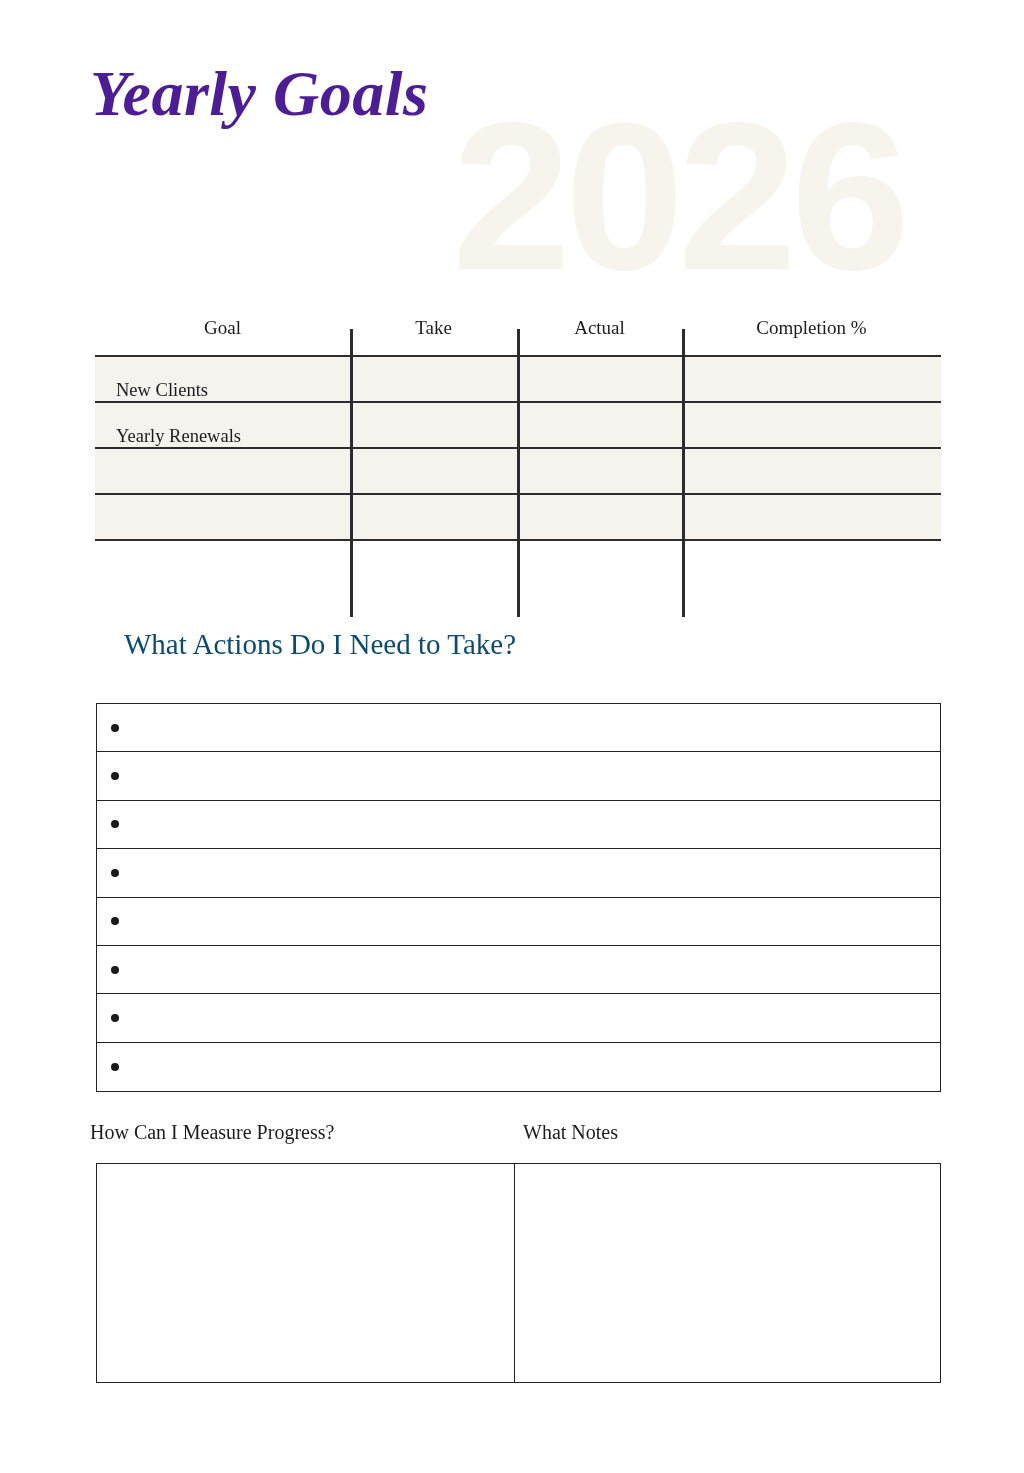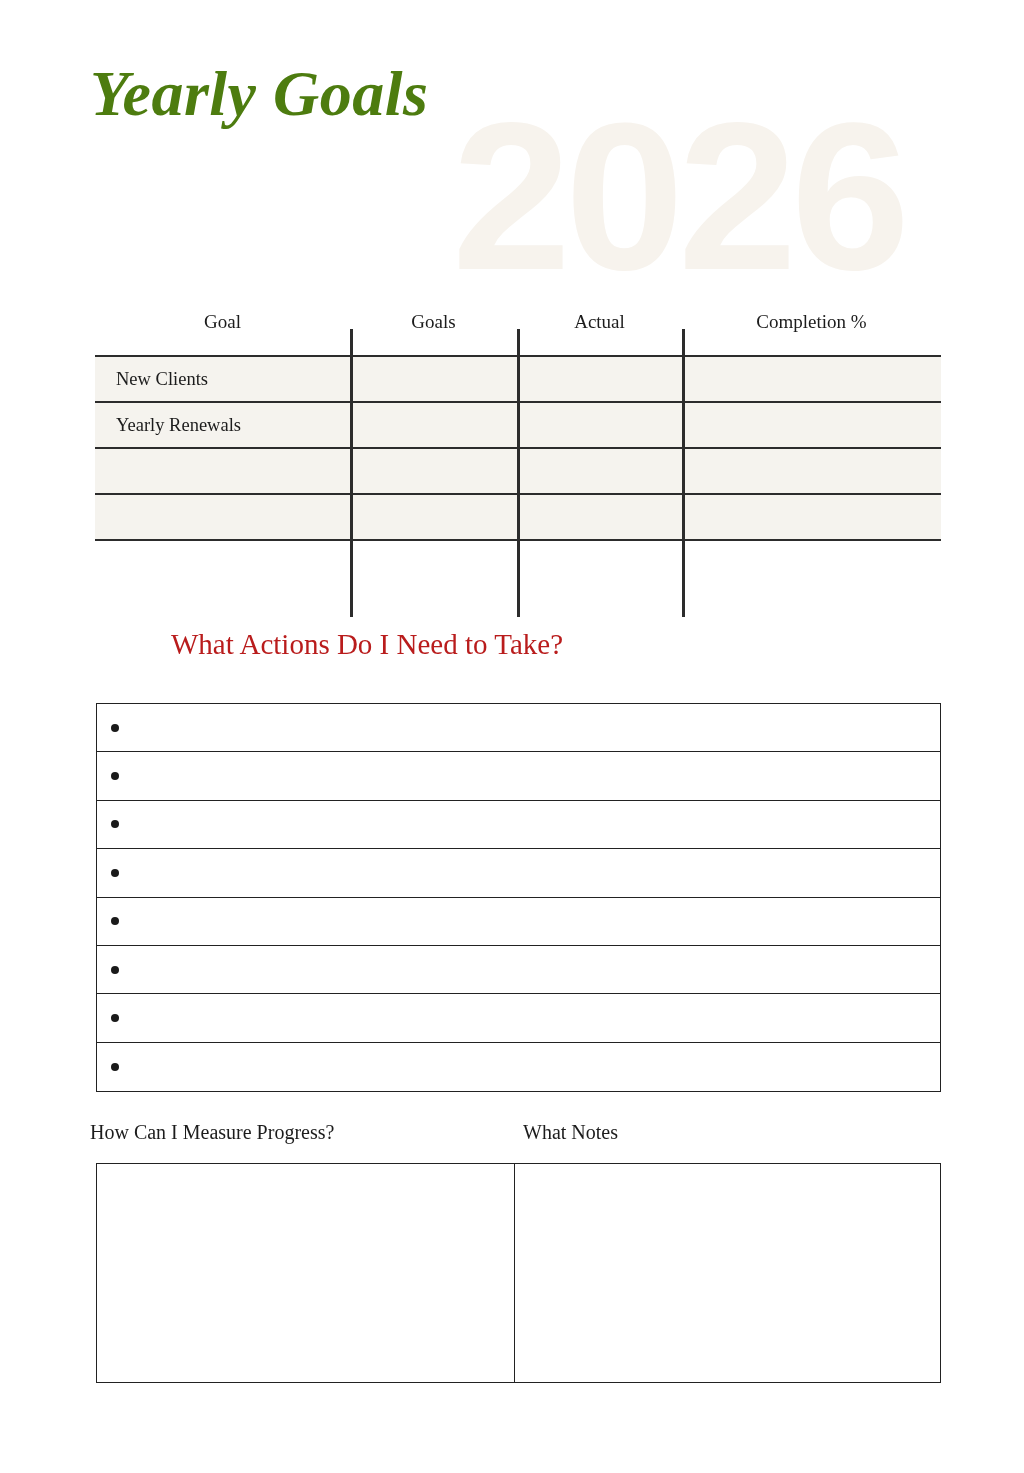--- a/index.html
+++ b/index.html
@@ -43,36 +43,36 @@
   .page-title {
     position: absolute;
     left: 90px;
     top: 62px;
     font-family: "Liberation Serif", "DejaVu Serif", serif;
     font-style: italic;
     font-weight: 700;
     font-size: 64px;
     line-height: 1;
     letter-spacing: 0.5px;
-    color: #4d7c0f;
+    color: #4c1d95;
     white-space: nowrap;
   }
 
   
   .goals-table {
     position: absolute;
     left: 95px;
     top: 312px;
     width: 846px;
   }
 
   .goals-head {
     display: flex;
     height: 32px;
-    align-items: flex-start;
+    align-items: center;
   }
   .goals-head .th {
     font-size: 19px;
     text-align: center;
     line-height: 1.1;
     color: #1c1c1c;
     white-space: nowrap;
   }
   .col-goal { width: 255px; }
   .col-plan { width: 167px; }
@@ -82,21 +82,21 @@
   .goals-grid {
     position: relative;
     margin-top: 11px;
     border-top: 2.5px solid #2c2c2c;
   }
   .goals-row {
     height: 44px;
     background: #f5f3ee;
     border-bottom: 2.5px solid #2c2c2c;
     display: flex;
-    align-items: center;
+    align-items: flex-end;
     position: relative;
   }
   .goals-row .cell-goal {
     width: 255px;
     padding-left: 21px;
     box-sizing: border-box;
     font-size: 18.5px;
     color: #1c1c1c;
     white-space: nowrap;
   }
@@ -114,23 +114,22 @@
   .vline.v2 { left: 422px; }
   .vline.v3 { left: 587px; }
 
   
   .actions-heading {
     position: absolute;
     left: 124px;
     top: 629px;
     font-size: 29px;
     line-height: 1.1;
-    color: #b91c1c;
-    white-space: nowrap;
-    margin-left: 47px;
+    color: #0c4a6e;
+    white-space: nowrap;
   }
 
   .actions-box {
     position: absolute;
     left: 96px;
     top: 703px;
     width: 845px;
     border: 1.6px solid #222222;
     box-sizing: border-box;
     background: #ffffff;
@@ -205,21 +204,21 @@
 <div class="page">
 
   <div class="watermark-year">2026</div>
 
   <div class="page-title">Yearly Goals</div>
 
   <div class="goals-table">
 
     <div class="goals-head">
       <div class="th col-goal">Goal</div>
-      <div class="th col-plan">Goals</div>
+      <div class="th col-plan">Take</div>
       <div class="th col-actual">Actual</div>
       <div class="th col-completion">Completion %</div>
     </div>
 
     <div class="goals-grid">
 
       <div class="vline v1"></div>
       <div class="vline v2"></div>
       <div class="vline v3"></div>
 

